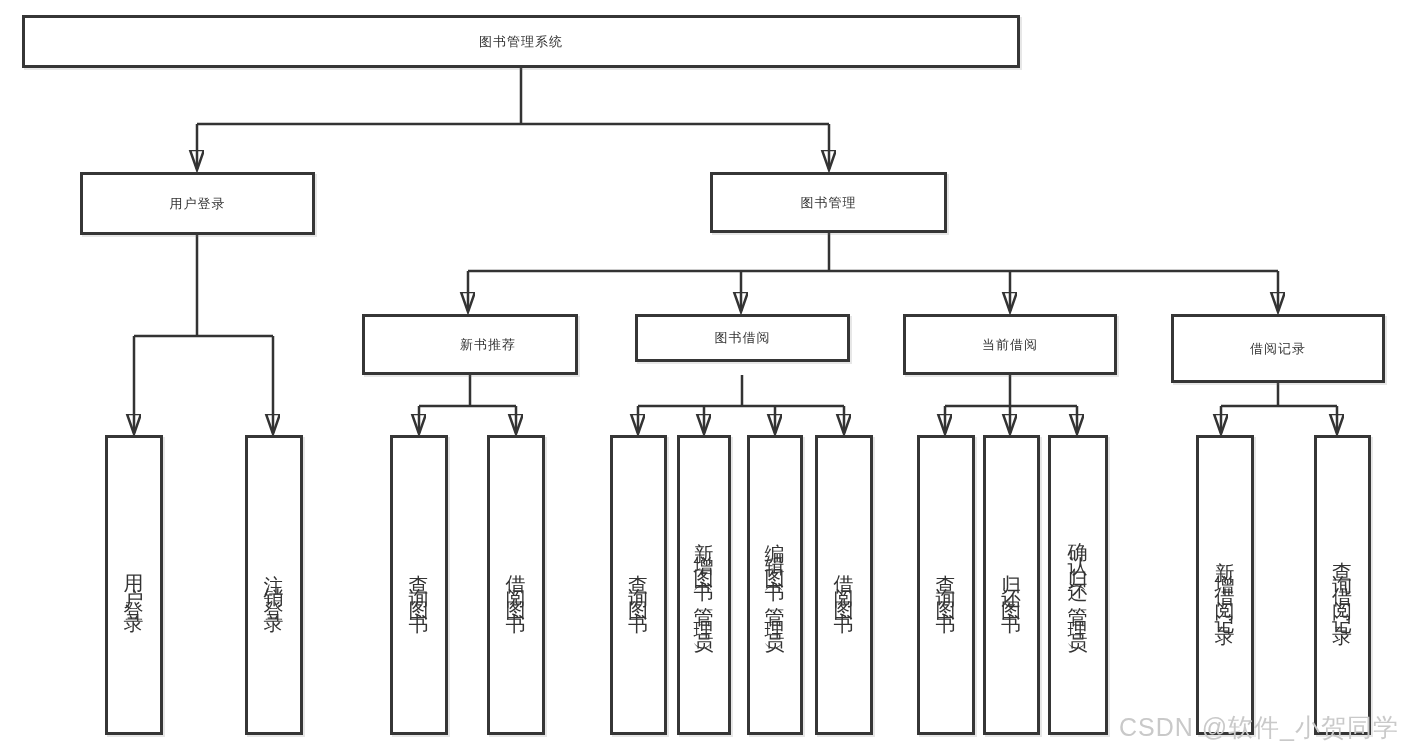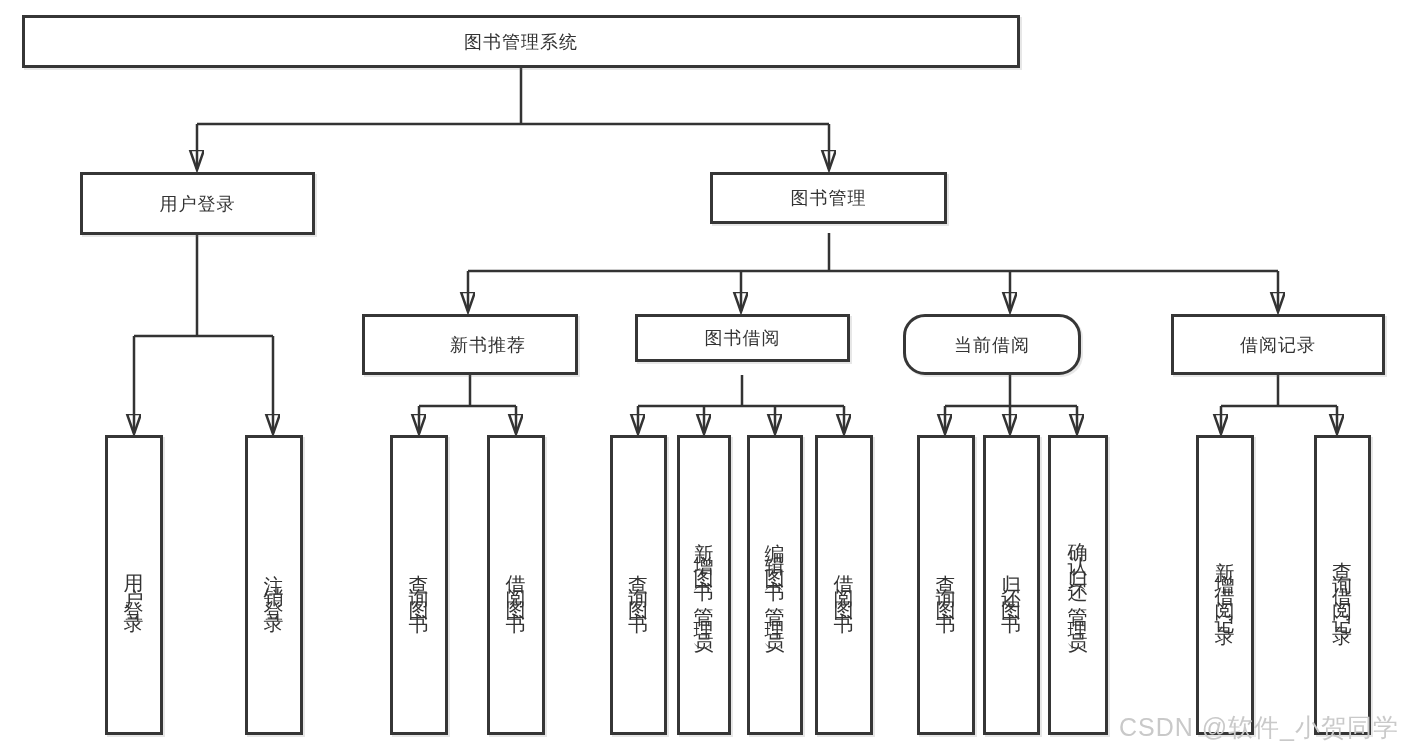--- a/index.html
+++ b/index.html
@@ -38,21 +38,21 @@
     position: absolute;
     background: var(--bg);
     border: 3px solid var(--border);
     display: flex;
     align-items: center;
     justify-content: center;
     z-index: 1;
     box-shadow: 2px 2px 0 rgba(120,120,120,0.18);
   }
   .box .lbl {
-    font-size: 18px;
+    font-size: 13px;
     letter-spacing: 1px;
     color: var(--text);
     white-space: nowrap;
   }
   .leaf .lbl {
     writing-mode: vertical-rl;
     text-orientation: mixed;
     font-size: 20px;
     line-height: 1;
     letter-spacing: 13px;
@@ -115,34 +115,34 @@
     <line x1="1337" y1="406" x2="1337" y2="433" marker-end="url(#arr)"></line>
   </svg>
 
   <div class="box" style="left:22px; top:15px; width:998px; height:53px;">
     <span class="lbl">图书管理系统</span>
   </div>
 
   <div class="box" style="left:80px; top:172px; width:235px; height:63px;">
     <span class="lbl">用户登录</span>
   </div>
-  <div class="box" style="left:710px; top:172px; width:237px; height:52px;">
+  <div class="box" style="left:710px; top:172px; width:237px; height:61px;">
     <span class="lbl">图书管理</span>
   </div>
 
   <div class="box" style="left:362px; top:314px; width:216px; height:61px;padding-left:36px;">
     <span class="lbl">新书推荐</span>
   </div>
   <div class="box" style="left:635px; top:314px; width:215px; height:48px;">
     <span class="lbl">图书借阅</span>
   </div>
-  <div class="box" style="left:903px; top:314px; width:178px; height:61px;border-radius:22px;">
+  <div class="box" style="left:903px; top:314px; width:214px; height:61px;">
     <span class="lbl">当前借阅</span>
   </div>
-  <div class="box" style="left:1171px; top:314px; width:214px; height:61px;">
+  <div class="box" style="left:1171px; top:314px; width:214px; height:69px;">
     <span class="lbl">借阅记录</span>
   </div>
 
   <div class="box leaf" style="left:105px; top:435px; width:58px; height:300px;">
     <span class="lbl">用户登录</span>
   </div>
   <div class="box leaf" style="left:245px; top:435px; width:58px; height:300px;">
     <span class="lbl">注销登录</span>
   </div>
 

